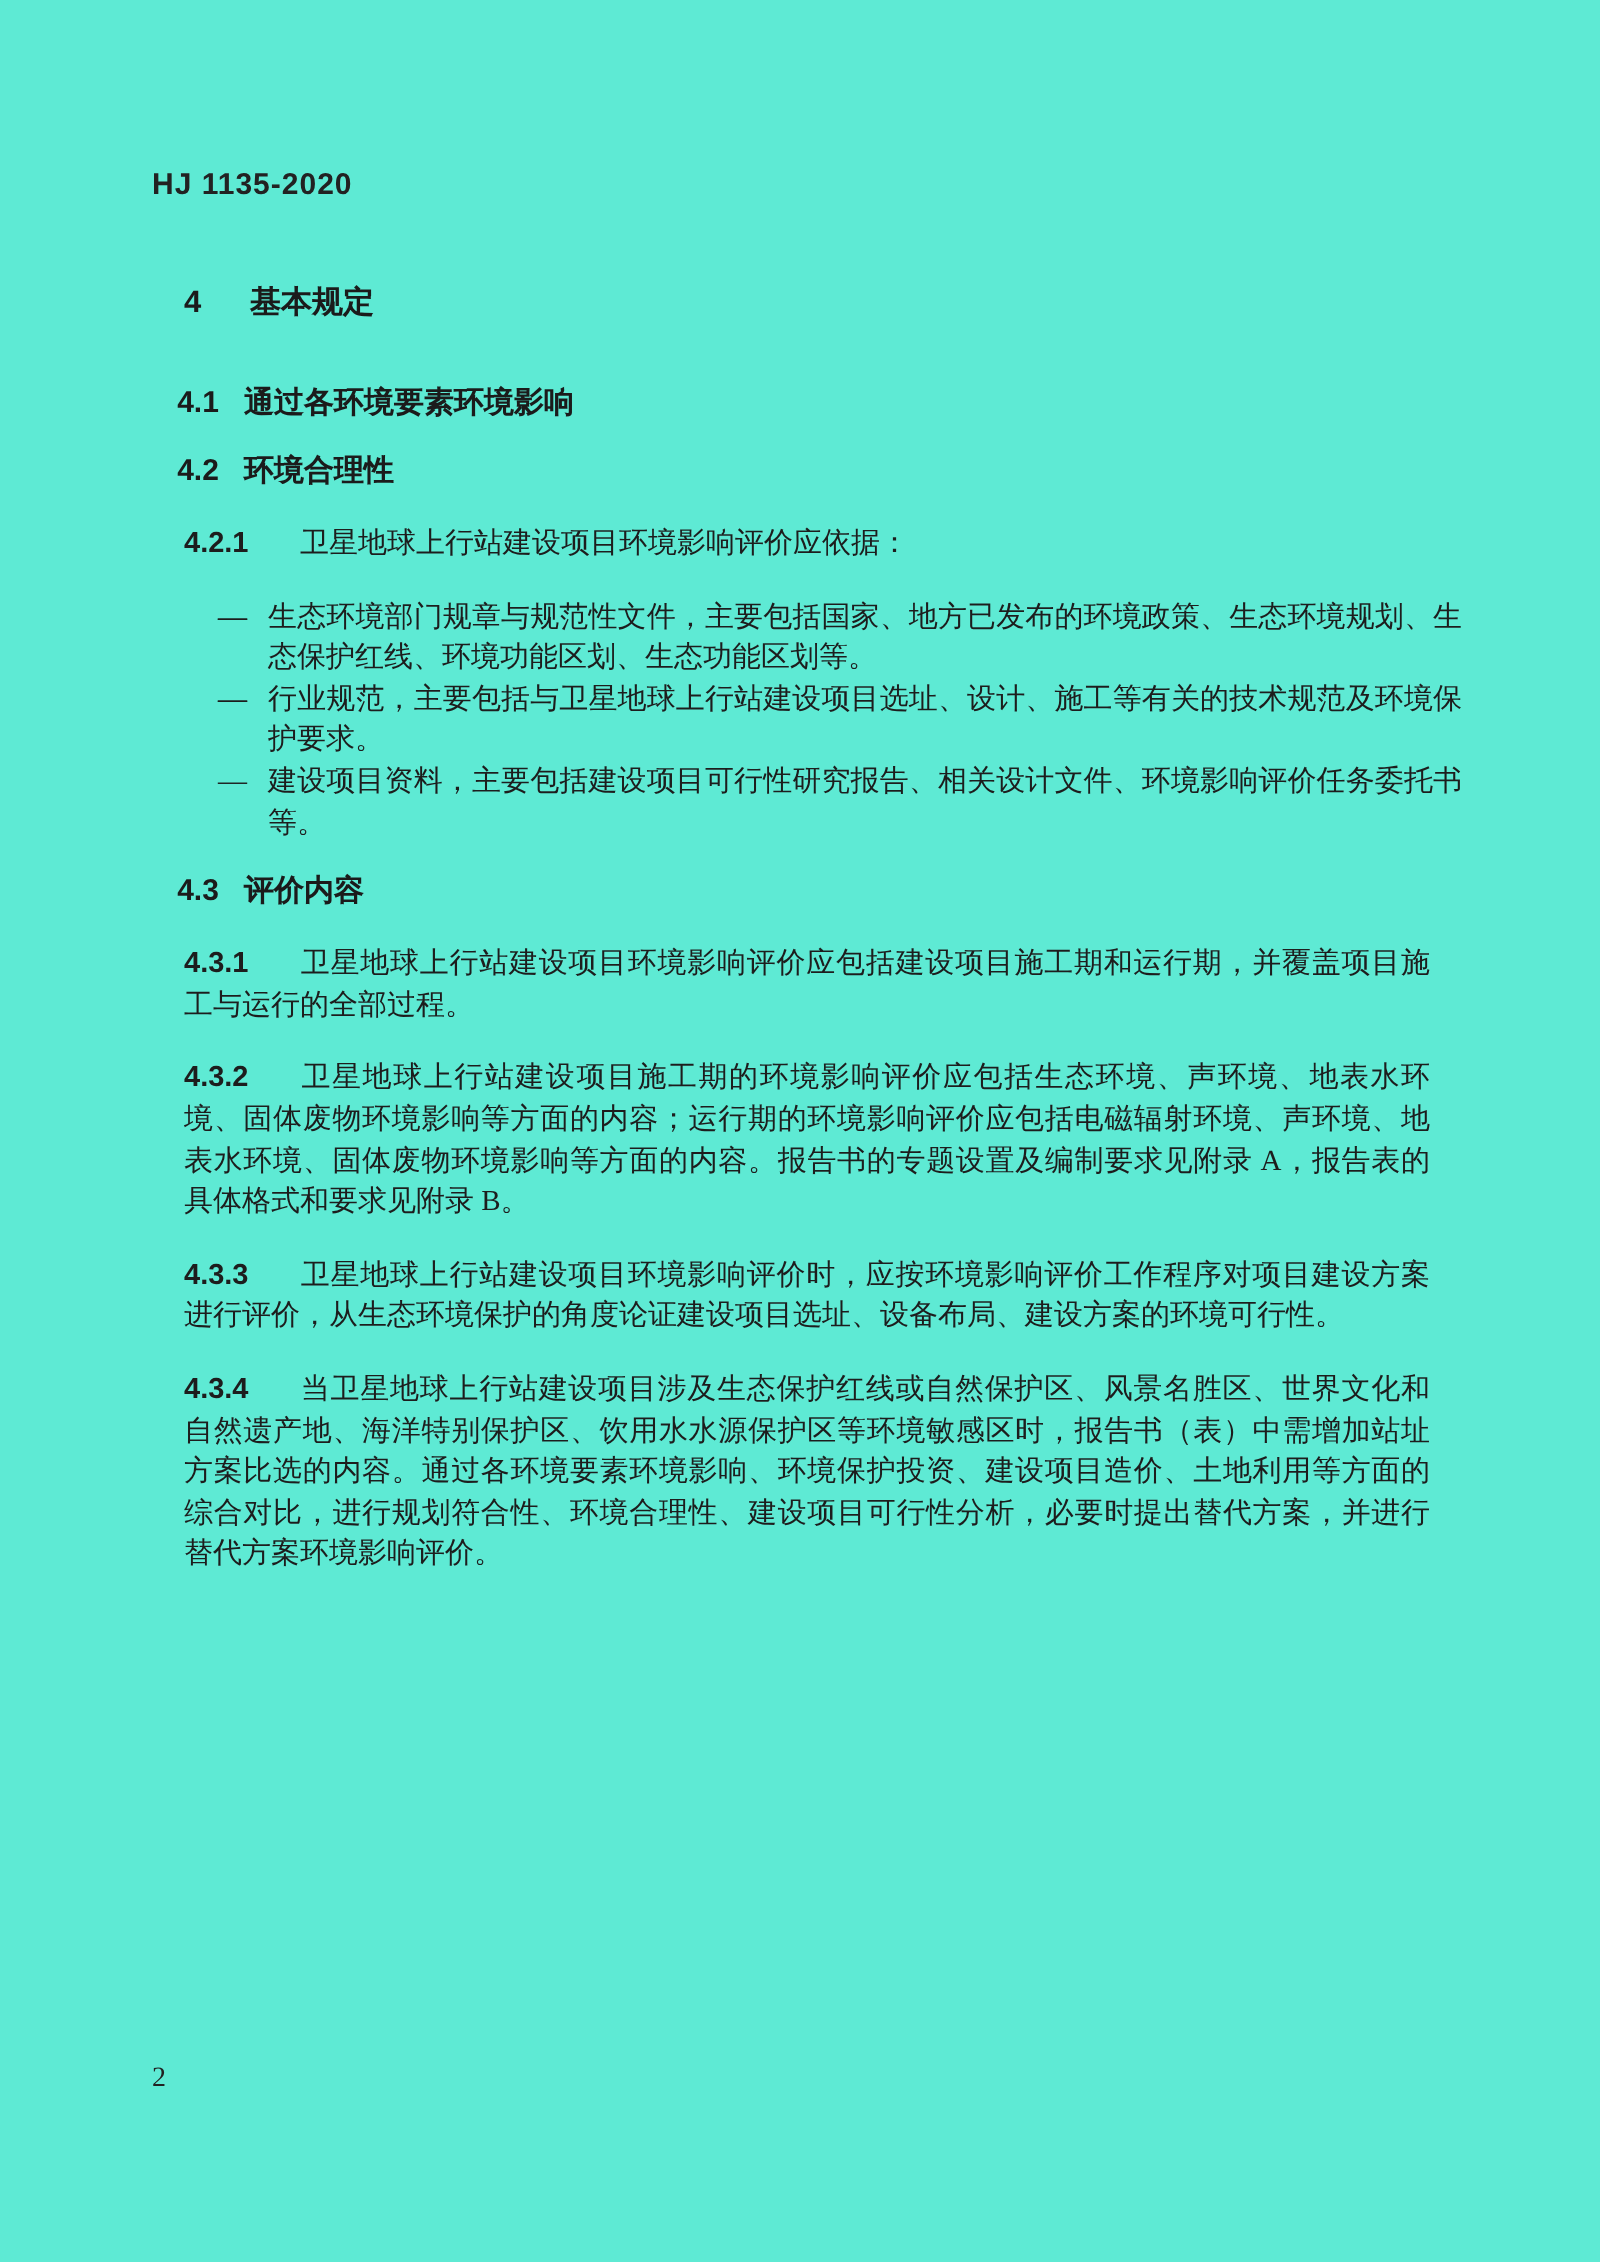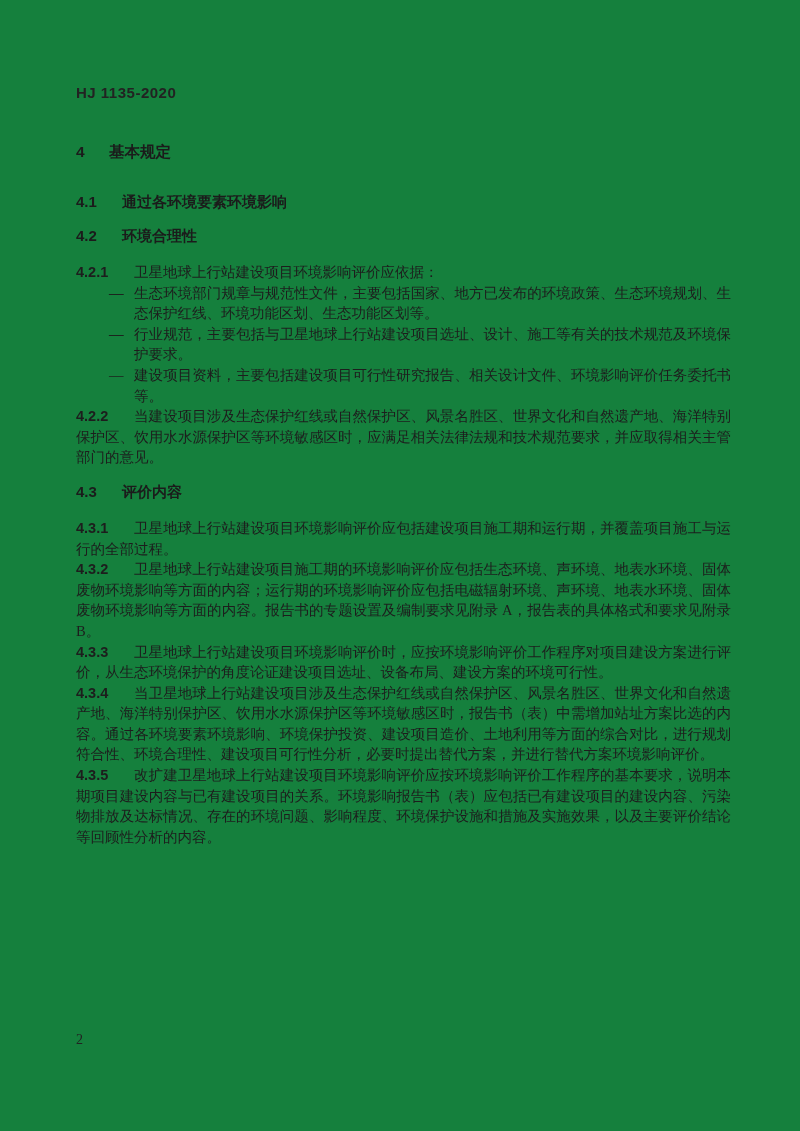--- a/index.html
+++ b/index.html
@@ -5,62 +5,62 @@
   html, body {
     margin: 0;
     padding: 0;
     background: #ffffff;
   }
   .page {
     position: relative;
     width: 800px;
     height: 1131px;
     box-sizing: border-box;
-    background: #15803d;
+    background: #5eead4;
     color: #1d1d1d;
     font-family: "Liberation Serif", "DejaVu Serif", serif;
     font-size: 14.5px;
     padding: 84px 69px 0 76px;
     overflow: hidden;
   }
   .doc-code {
     font-family: "Liberation Sans", "DejaVu Sans", sans-serif;
     font-weight: 700;
     font-size: 15px;
     letter-spacing: 0.5px;
     line-height: 18px;
     color: #222222;
   }
   .h1-sec {
-    margin: 40px 0 0 0;
+    margin: 40px 0 0 16px;
     font-family: "Liberation Sans", "DejaVu Sans", sans-serif;
     font-weight: 700;
     font-size: 15.5px;
     line-height: 20px;
     color: #1b1b1b;
   }
   .h1-sec .num { display: inline-block; width: 33px; }
   .h2-sec {
     font-family: "Liberation Sans", "DejaVu Sans", sans-serif;
     font-weight: 700;
     font-size: 15px;
     line-height: 20px;
     color: #1b1b1b;
   }
   .h2-first { margin: 30px 0 13px 0; }
   .h2-mid   { margin: 14px 0 16px 0; }
-  .h2-sec .num { display: inline-block; width: 46px; }
+  .h2-sec .num { display: inline-block; width: 46px; text-align: center; }
   .body-p {
     margin: 0;
     line-height: 20.6px;
     text-align: justify;
     text-indent: 30px;
   }
   .clause {
-    margin: 0;
+    margin: 16px;
     line-height: 20.6px;
     text-align: justify;
   }
   .cnum {
     font-family: "Liberation Sans", "DejaVu Sans", sans-serif;
     font-weight: 700;
     display: inline-block;
     min-width: 58px;
     text-indent: 0;
   }
@@ -100,30 +100,28 @@
   <h2 class="h2-sec h2-mid"><span class="num">4.2</span><span>环境合理性</span></h2>
 
   <p class="clause"><span class="cnum">4.2.1</span><span>卫星地球上行站建设项目环境影响评价应依据：</span></p>
 
   <div class="dash-item"><span class="marker">—</span></div>
   <div class="dash-item"><span class="marker">—</span><span>生态环境部门规章与规范性文件，主要包括国家、地方已发布的环境政策、生态环境规划、生态保护红线、环境功能区划、生态功能区划等。</span></div>
   <div class="dash-item"><span class="marker">—</span></div>
   <div class="dash-item"><span class="marker">—</span><span>行业规范，主要包括与卫星地球上行站建设项目选址、设计、施工等有关的技术规范及环境保护要求。</span></div>
   <div class="dash-item"><span class="marker">—</span><span>建设项目资料，主要包括建设项目可行性研究报告、相关设计文件、环境影响评价任务委托书等。</span></div>
 
-  <p class="clause"><span class="cnum">4.2.2</span><span>当建设项目涉及生态保护红线或自然保护区、风景名胜区、世界文化和自然遗产地、海洋特别保护区、饮用水水源保护区等环境敏感区时，应满足相关法律法规和技术规范要求，并应取得相关主管部门的意见。</span></p>
 
   <h2 class="h2-sec h2-mid"><span class="num">4.3</span><span>评价内容</span></h2>
 
   <p class="clause"><span class="cnum">4.3.1</span><span>卫星地球上行站建设项目环境影响评价应包括建设项目施工期和运行期，并覆盖项目施工与运行的全部过程。</span></p>
 
   <p class="clause"><span class="cnum">4.3.2</span><span>卫星地球上行站建设项目施工期的环境影响评价应包括生态环境、声环境、地表水环境、固体废物环境影响等方面的内容；运行期的环境影响评价应包括电磁辐射环境、声环境、地表水环境、固体废物环境影响等方面的内容。报告书的专题设置及编制要求见附录 A，报告表的具体格式和要求见附录 B。</span></p>
 
   <p class="clause"><span class="cnum">4.3.3</span><span>卫星地球上行站建设项目环境影响评价时，应按环境影响评价工作程序对项目建设方案进行评价，从生态环境保护的角度论证建设项目选址、设备布局、建设方案的环境可行性。</span></p>
 
   <p class="clause"><span class="cnum">4.3.4</span><span>当卫星地球上行站建设项目涉及生态保护红线或自然保护区、风景名胜区、世界文化和自然遗产地、海洋特别保护区、饮用水水源保护区等环境敏感区时，报告书（表）中需增加站址方案比选的内容。通过各环境要素环境影响、环境保护投资、建设项目造价、土地利用等方面的综合对比，进行规划符合性、环境合理性、建设项目可行性分析，必要时提出替代方案，并进行替代方案环境影响评价。</span></p>
 
-  <p class="clause"><span class="cnum">4.3.5</span><span>改扩建卫星地球上行站建设项目环境影响评价应按环境影响评价工作程序的基本要求，说明本期项目建设内容与已有建设项目的关系。环境影响报告书（表）应包括已有建设项目的建设内容、污染物排放及达标情况、存在的环境问题、影响程度、环境保护设施和措施及实施效果，以及主要评价结论等回顾性分析的内容。</span></p>
 
 
   <div class="page-number">2</div>
 
 </div>
 
 </body></html>

